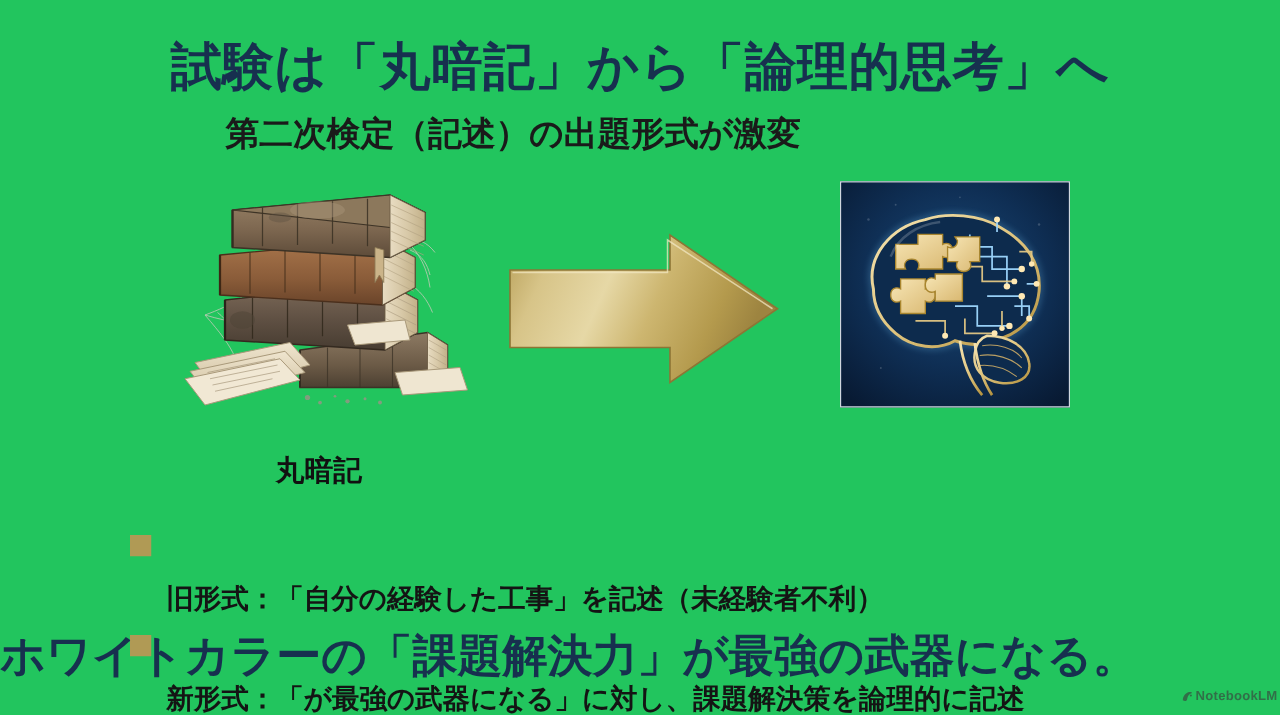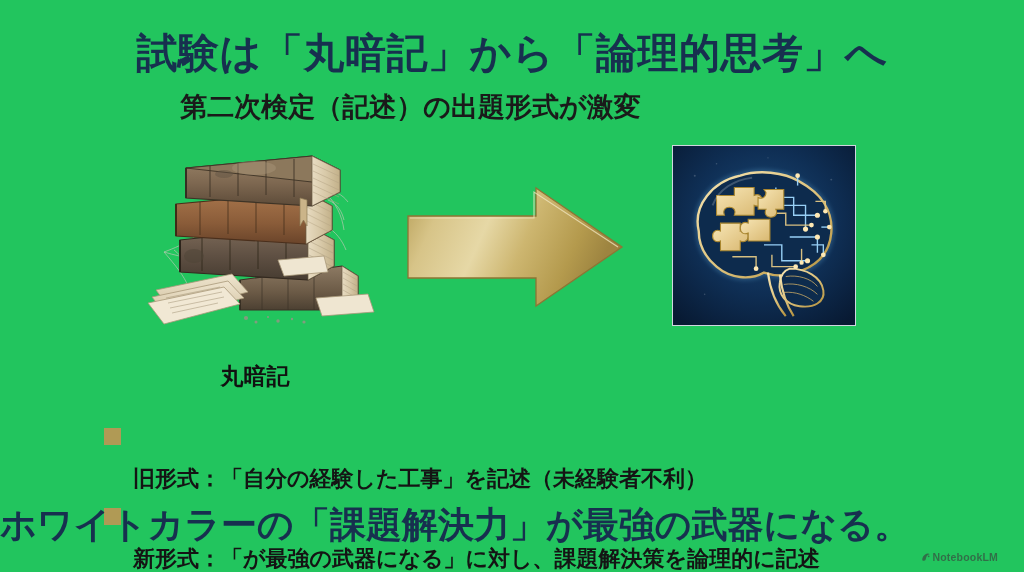--- a/index.html
+++ b/index.html
@@ -96,21 +96,21 @@
   
   .conclusion {
     position:absolute; top:501px; left:0; width:912px;
     font-size:36px; font-weight:bold;
     color:#17304f;
     white-space:nowrap;
   }
 
   
   .watermark {
-    position:absolute; right:26px; bottom:9px;
+    position:absolute; right:2px; bottom:9px;
     display:flex; align-items:center; gap:0;
     opacity:.62;
   }
   .watermark .wm-icon { display:block; width:12px; height:12px; }
   .watermark .wm-text {
     font-size:10.5px; font-weight:600; color:#3b3b3b;
     letter-spacing:.2px;
   }
 </style>
 </head>

